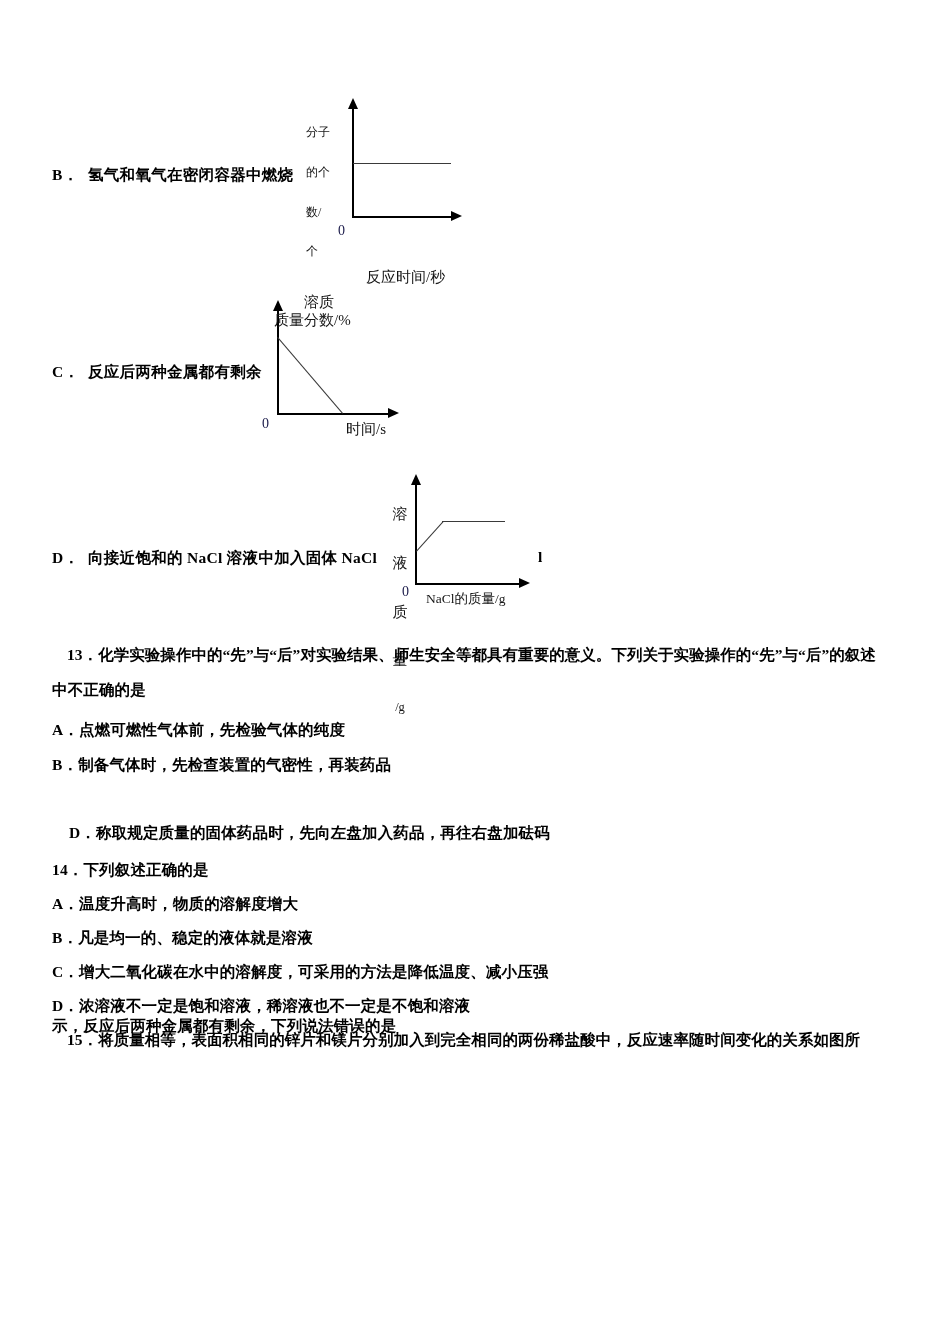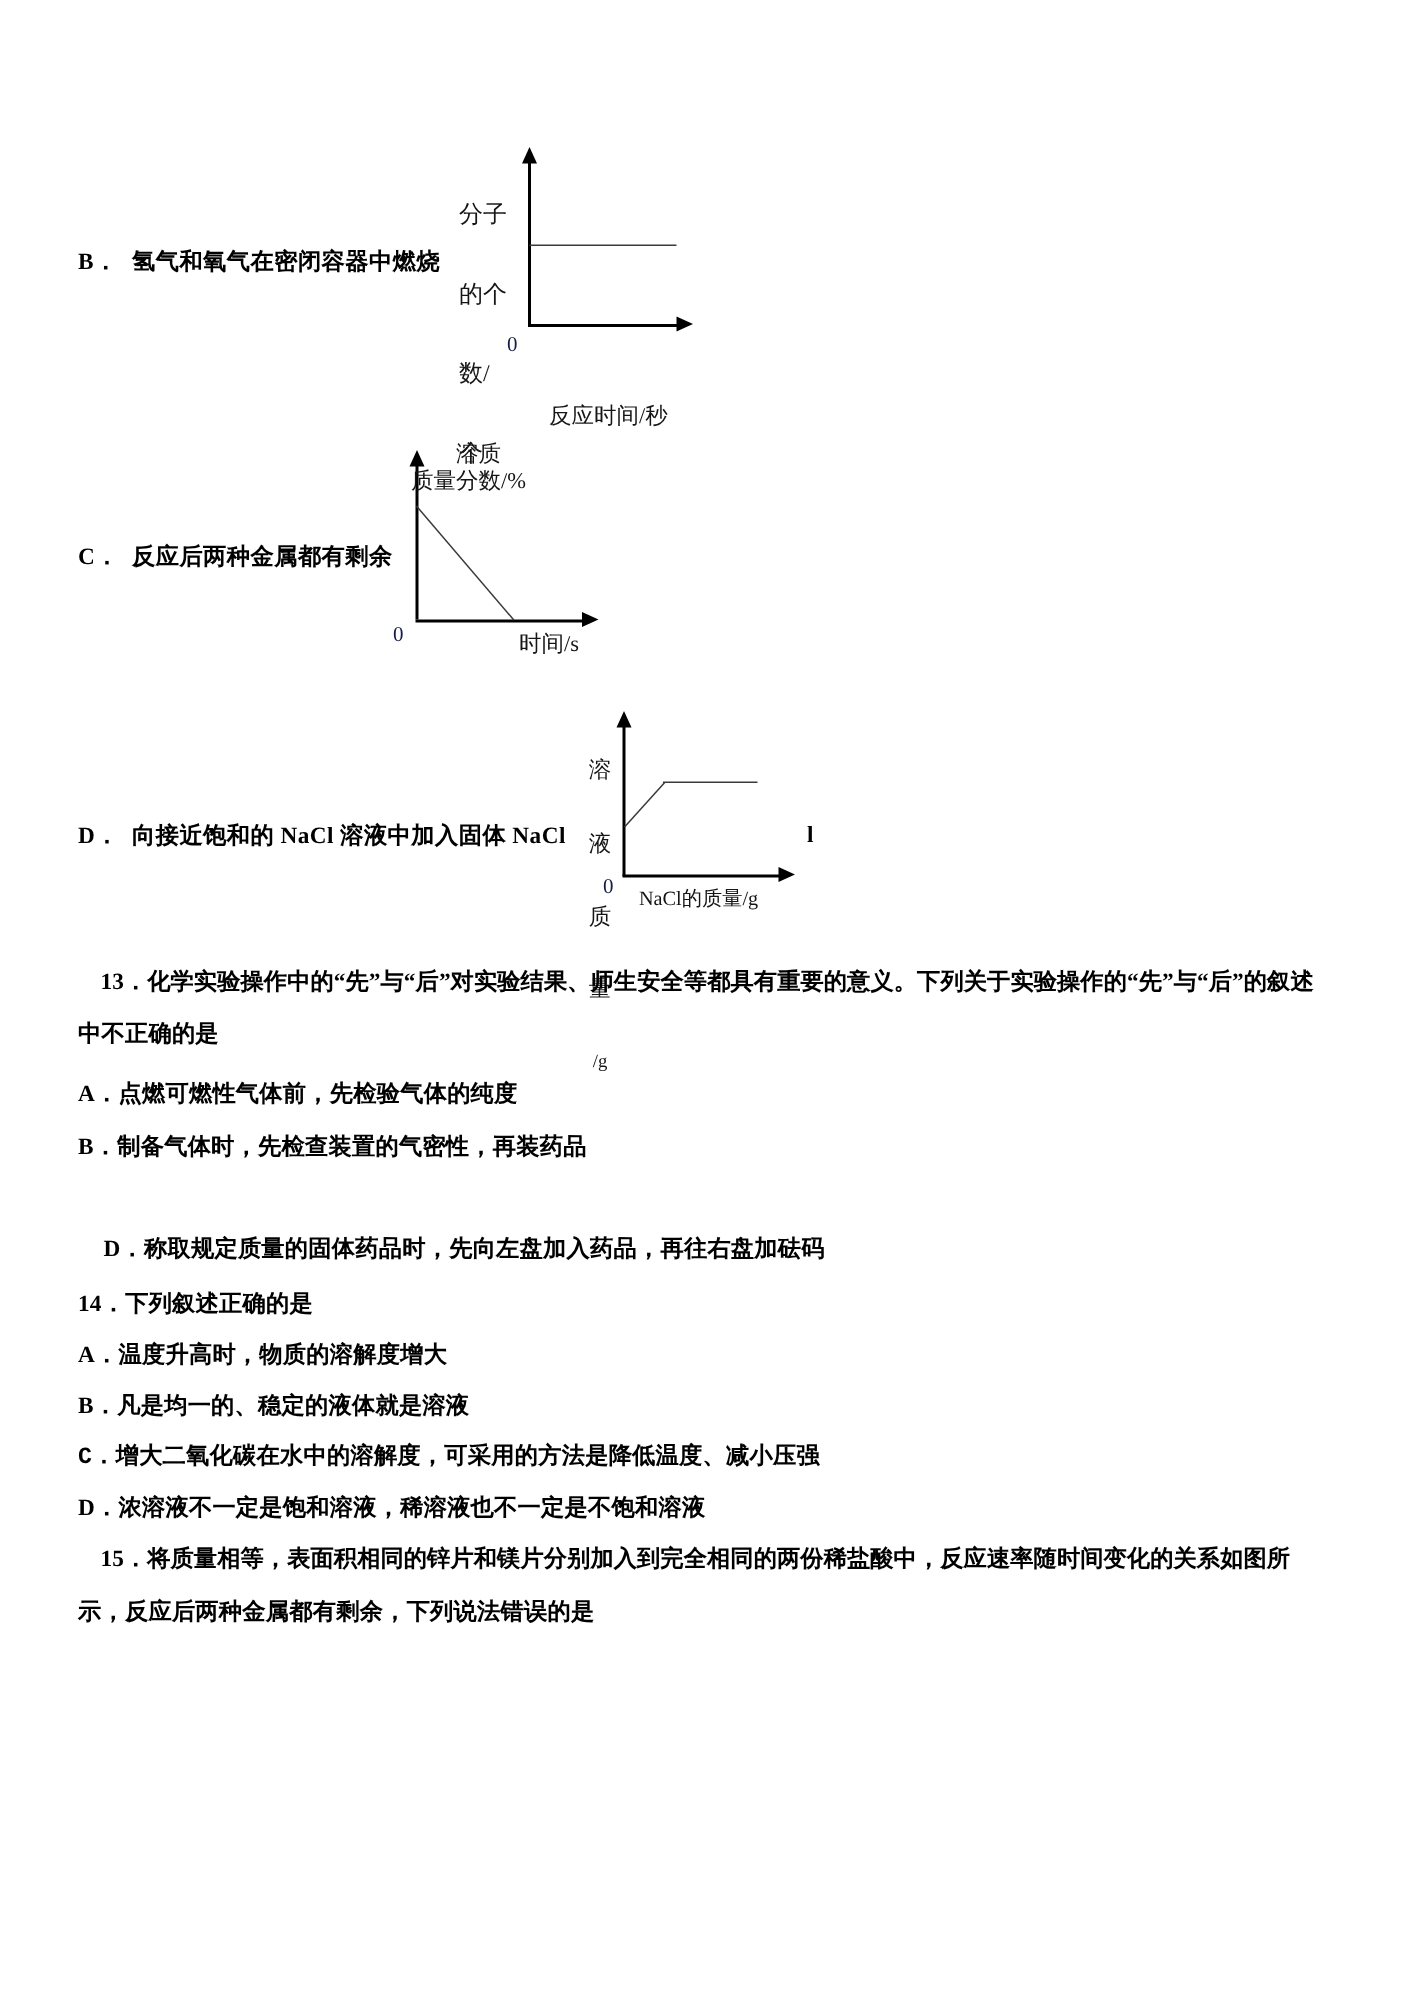--- a/index.html
+++ b/index.html
@@ -104,21 +104,21 @@
   .ylab-stack {
     position: absolute;
     font-size: 15px;
     line-height: 1.08;
     text-align: center;
     white-space: pre;
     color: #151515;
   }
   .ylab-cols {
     position: absolute;
-    font-size: 16px;
+    font-size: 12px;
     line-height: 1.1;
     white-space: pre;
     color: #151515;
   }
   .ylab-cols span {
     display: inline-block;
   }
   .stray {
     position: absolute;
     font-size: 15.5px;
@@ -204,19 +204,19 @@
 
   <div class="abs q-line wide" style="left:52px; top:645px;">13．化学实验操作中的“先”与“后”对实验结果、师生安全等都具有重要的意义。下列关于实验操作的“先”与“后”的叙述</div>
   <div class="abs q-line" style="left:52px; top:680px;">中不正确的是</div>
   <div class="abs q-line" style="left:52px; top:720px;">A．点燃可燃性气体前，先检验气体的纯度</div>
   <div class="abs q-line" style="left:52px; top:755px;">B．制备气体时，先检查装置的气密性，再装药品</div>
   <div class="abs q-line" style="left:69px; top:823px;">D．称取规定质量的固体药品时，先向左盘加入药品，再往右盘加砝码</div>
 
   <div class="abs q-line" style="left:52px; top:860px;">14．下列叙述正确的是</div>
   <div class="abs q-line" style="left:52px; top:894px;">A．温度升高时，物质的溶解度增大</div>
   <div class="abs q-line" style="left:52px; top:928px;text-align:center;">B．凡是均一的、稳定的液体就是溶液</div>
-  <div class="abs q-line" style="left:52px; top:962px;font-family:Liberation Mono, monospace;">C．增大二氧化碳在水中的溶解度，可采用的方法是降低温度、减小压强</div>
+  <div class="abs q-line" style="left:52px; top:962px;">C．增大二氧化碳在水中的溶解度，可采用的方法是降低温度、减小压强</div>
   <div class="abs q-line" style="left:52px; top:996px;">D．浓溶液不一定是饱和溶液，稀溶液也不一定是不饱和溶液</div>
 
   <div class="abs q-line wide" style="left:52px; top:1030px;">15．将质量相等，表面积相同的锌片和镁片分别加入到完全相同的两份稀盐酸中，反应速率随时间变化的关系如图所</div>
-  <div class="abs q-line" style="left:52px; top:1065px;text-align:right;">示，反应后两种金属都有剩余，下列说法错误的是</div>
+  <div class="abs q-line" style="left:52px; top:1016px;text-align:right;">示，反应后两种金属都有剩余，下列说法错误的是</div>
 
 </div>
 
 </body></html>

